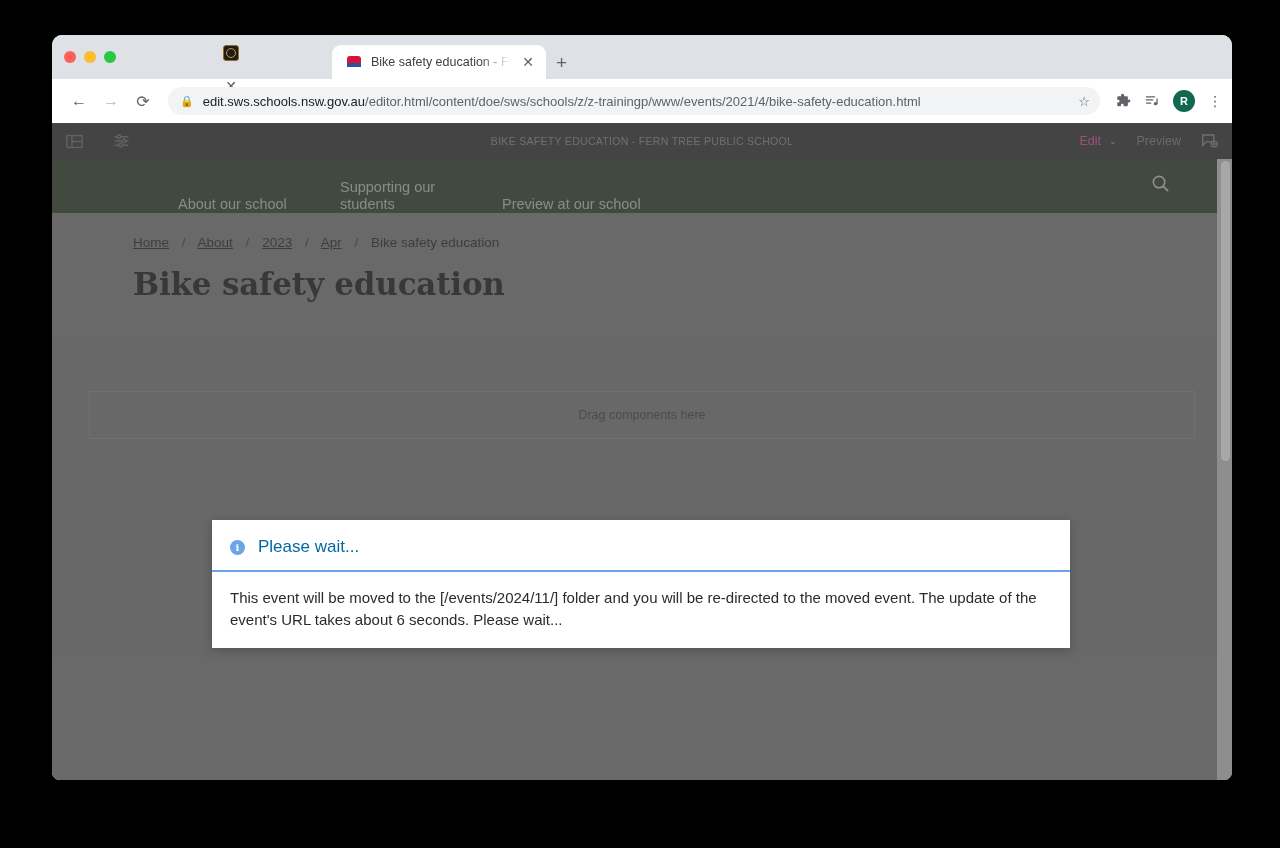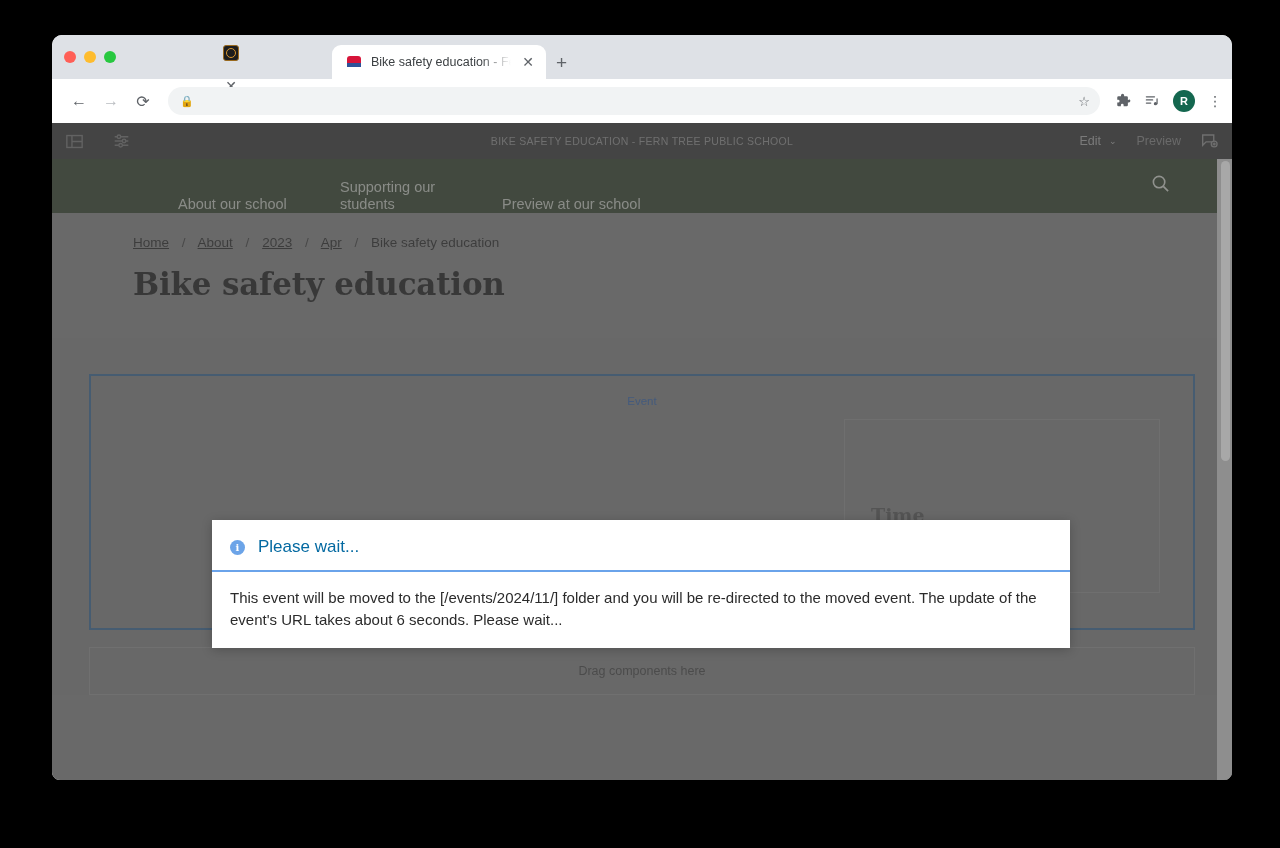--- a/index.html
+++ b/index.html
@@ -188,21 +188,21 @@
     font-size: 10.5px;
     letter-spacing: .3px;
     color: #8a8a8a;
     pointer-events: none;
   }
   .aem-right {
     margin-left: auto;
     display: flex; align-items: center; gap: 20px;
     position: relative; z-index: 2;
   }
-  .aem-mode { font-size: 12.5px; color: #a3a3a3; }
+  .aem-mode { font-size: 12.5px; color: #ec4899; }
   .aem-chev { font-size: 9px; color: #a8a8a8; margin-left: -12px; }
   .aem-mode.inactive { color: #7e7e7e; }
 
   
   .site-nav {
     height: 54px;
     background: #27361f;
     display: flex;
     align-items: flex-end;
     padding: 12px 0 0 0;
@@ -367,20 +367,21 @@
     <div class="new-tab">+</div>
   </div>
 
   <div class="addr-bar">
     <div class="nav-btn">←</div>
     <div class="nav-btn dim">→</div>
     <div class="nav-btn">⟳</div>
 
     <div class="omnibox">
       <span class="lock">🔒</span>
+      <span class="url"><span>edit.sws.schools.nsw.gov.au</span><span class="dim">/editor.html/content/doe/sws/schools/z/z-trainingp/www/events/2021/4/bike-safety-education.html</span></span>
       <span class="star">☆</span>
     </div>
 
     <div class="chrome-icons">
       <span class="ic">
         <svg width="15" height="15" viewBox="0 0 24 24" fill="#5f6368">
             <path d="M20.5 11H19V7a2 2 0 0 0-2-2h-4V3.5a2.5 2.5 0 0 0-5 0V5H4a2 2 0 0 0-2 2v3.8h1.5a2.2 2.2 0 0 1 0 4.4H2V19a2 2 0 0 0 2 2h3.8v-1.5a2.2 2.2 0 0 1 4.4 0V21H17a2 2 0 0 0 2-2v-4h1.5a2.5 2.5 0 0 0 0-5z"></path>
           </svg>
       </span>
       <span class="ic">
@@ -452,32 +453,20 @@
         <a>2023</a>
         <span class="sep">/</span>
         <a>Apr</a>
         <span class="sep">/</span>
         <span>Bike safety education</span>
       </div>
 
       <h1 class="page-title">Bike safety education</h1>
 
       <div class="content-well">
-        <div class="event-component">
-          <div class="event-label">Event</div>
-          <div class="time-box">
-            <div class="time-heading">Time</div>
-            <div class="clock-ic">
-              <svg width="13" height="13" viewBox="0 0 16 16" fill="none" stroke="#5c5c5c" stroke-width="1.2">
-                  <circle cx="8" cy="8" r="6.4"></circle>
-                  <path d="M8 4.4V8l2.4 1.8"></path>
-                </svg>
-            </div>
-          </div>
-        </div>
 
         <div class="dropzone">
           <span>Drag components here</span>
         </div>
       </div>
     </div>
 
     <div class="dim-overlay"></div>
 
     <div class="scroll-gutter">

